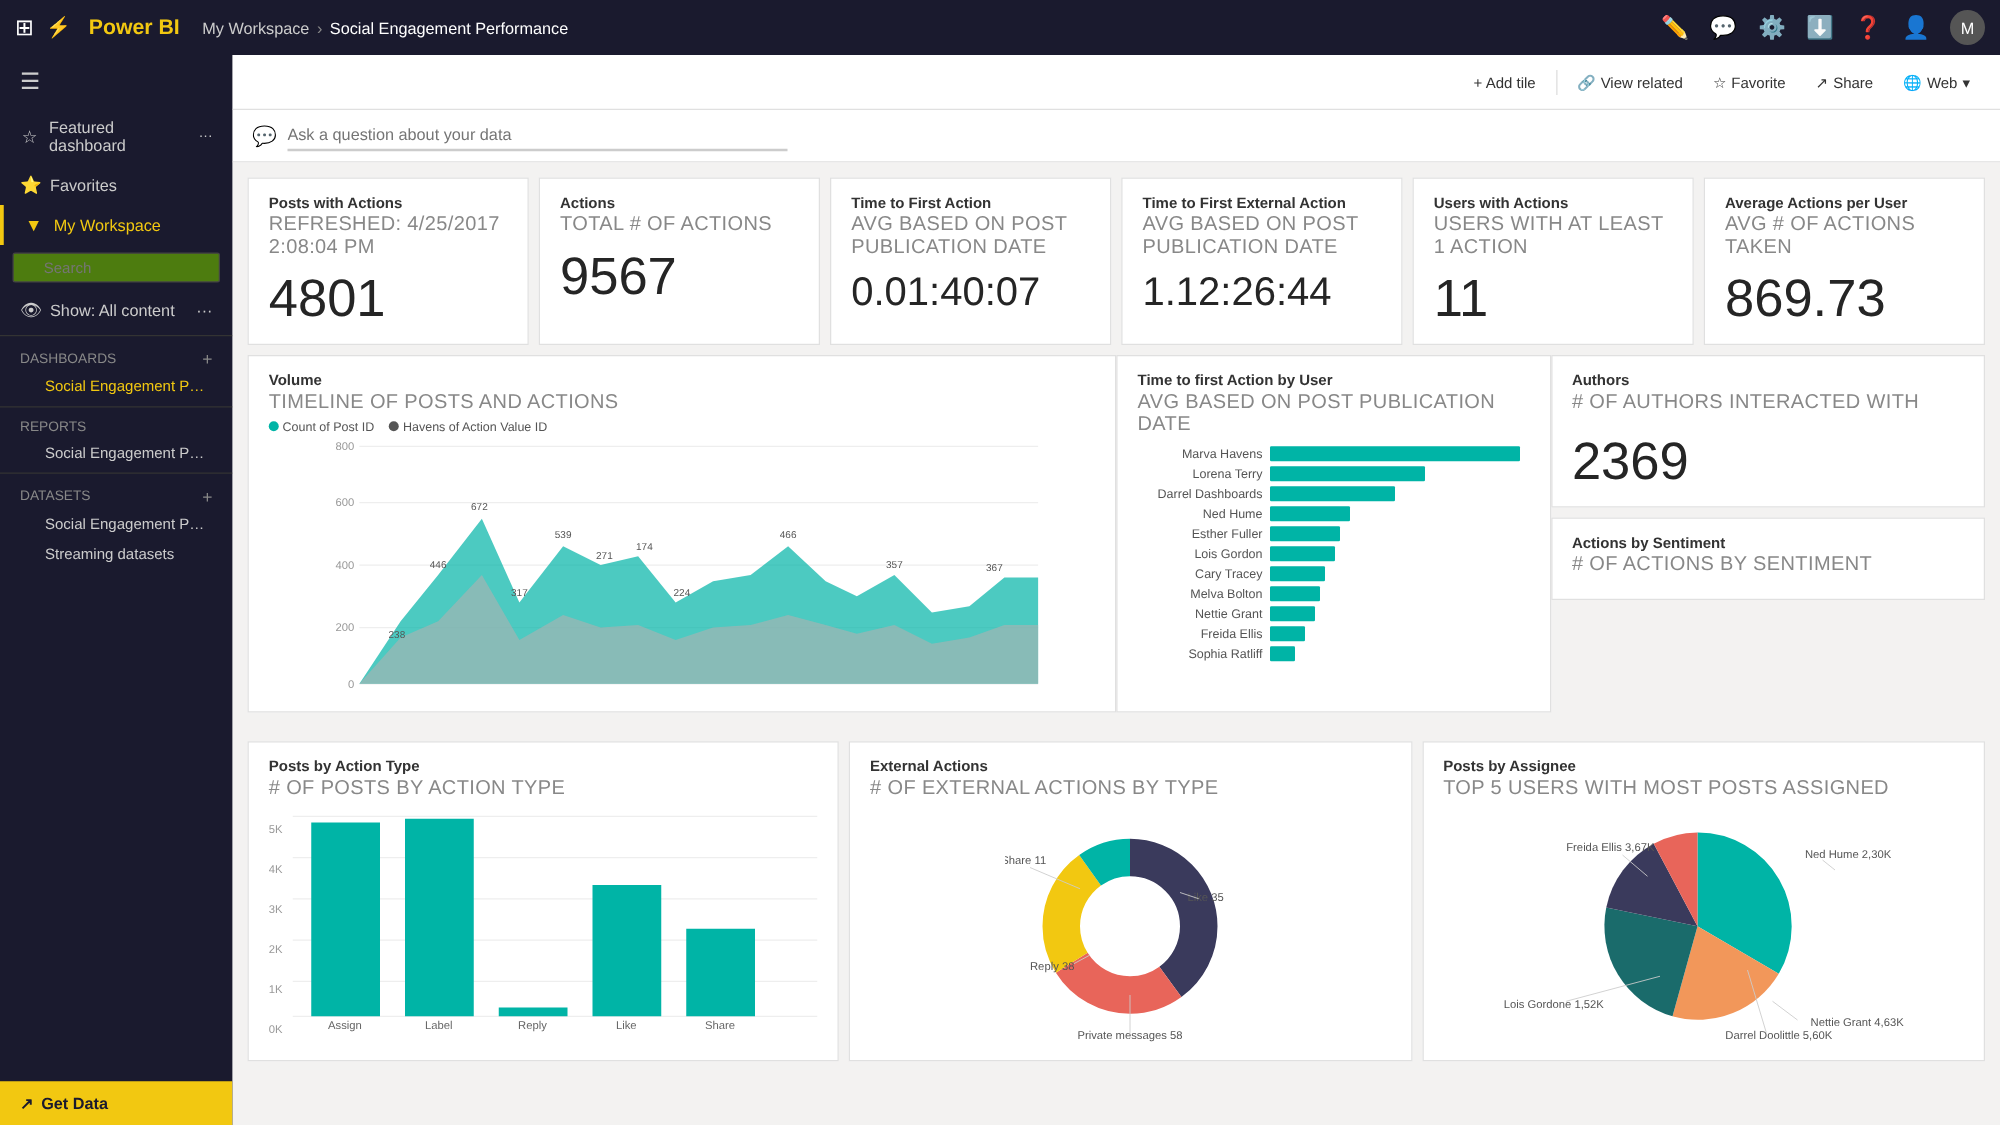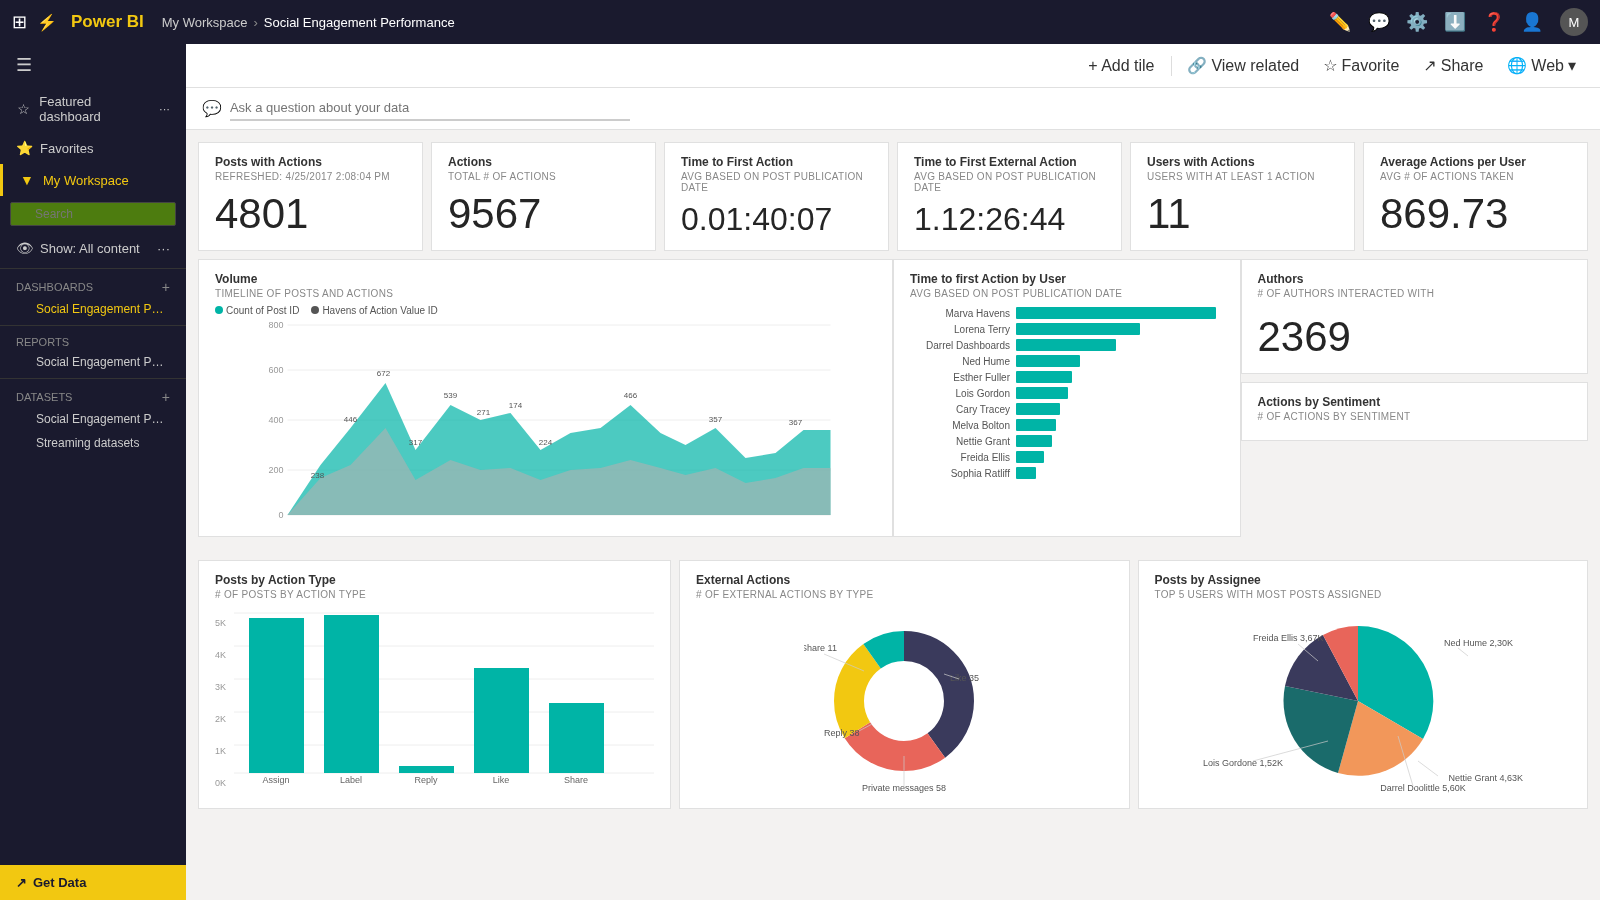--- a/index.html
+++ b/index.html
@@ -33,38 +33,38 @@
     .sidebar-search { padding: 6px 10px; }
     .sidebar-search input { width: 100%; background: #4d7c0f; border: 1px solid #444; color: #ccc; padding: 4px 24px; font-size: 12px; border-radius: 2px; }
     .sidebar-get-data { margin-top: auto; background: #f2c811; color: #1a1a2e; padding: 10px 16px; font-size: 13px; font-weight: 600; cursor: pointer; display: flex; align-items: center; gap: 6px; }
     .sidebar-divider { border-top: 1px solid #333; margin: 4px 0; }
 
     
     .content { flex: 1; display: flex; flex-direction: column; overflow: hidden; }
 
     
     .toolbar { background: #fff; border-bottom: 1px solid #e0e0e0; height: 44px; display: flex; align-items: center; padding: 0 16px; gap: 12px; flex-shrink: 0; }
-    .toolbar-btn { display: flex; align-items: flex-end; gap: 4px; font-size: 16px; color: #333; cursor: pointer; padding: 4px 8px; border: none; background: none; }
+    .toolbar-btn { display: flex; align-items: flex-end; gap: 4px; font-size: 12px; color: #333; cursor: pointer; padding: 4px 8px; border: none; background: none; }
     .toolbar-separator { width: 1px; height: 20px; background: #ddd; }
     .toolbar-right { margin-left: auto; display: flex; align-items: center; gap: 8px; }
 
     
     .qa-bar { background: #fff; border-bottom: 1px solid #e0e0e0; padding: 8px 16px; display: flex; align-items: center; gap: 8px; flex-shrink: 0; }
     .qa-bar input { flex: 1; max-width: 400px; border: none; border-bottom: 2px solid #ccc; font-size: 13px; color: #333; padding: 4px 0; outline: none; background: none; }
 
     
     .dashboard { flex: 1; overflow-y: auto; padding: 12px; background: #f3f2f1; }
     .row1 { display: grid; grid-template-columns: repeat(6, 1fr); gap: 8px; margin-bottom: 8px; }
     .row2 { display: grid; grid-template-columns: 2fr 1fr 1fr; gap: 0; margin-bottom: 23px; }
     .row3 { display: grid; grid-template-columns: 1fr 1fr 1fr; gap: 8px; }
 
     
     .tile { background: #fff; padding: 12px 16px; border: 1px solid #e0e0e0; position: relative; }
     .tile-title { font-size: 12px; font-weight: 600; color: #333; margin-bottom: 2px; }
-    .tile-subtitle { font-size: 10px; color: #888; text-transform: uppercase; letter-spacing: 0.3px; margin-bottom: 6px; }
+    .tile-subtitle { font-size: 16px; color: #888; text-transform: uppercase; letter-spacing: 0.3px; margin-bottom: 6px; }
     .tile-big-number { font-size: 42px; font-weight: 200; color: #252525; margin-top: 8px; }
 
     
     .volume-tile { min-height: 260px; }
     .chart-legend { display: flex; gap: 12px; font-size: 10px; color: #555; margin-bottom: 4px; text-align: center; }
     .legend-dot { display: inline-block; width: 8px; height: 8px; border-radius: 50%; margin-right: 3px; }
 
     
     .hbar-chart { margin-top: 8px; }
     .hbar-row { display: flex; align-items: center; margin-bottom: 4px; gap: 6px; }

